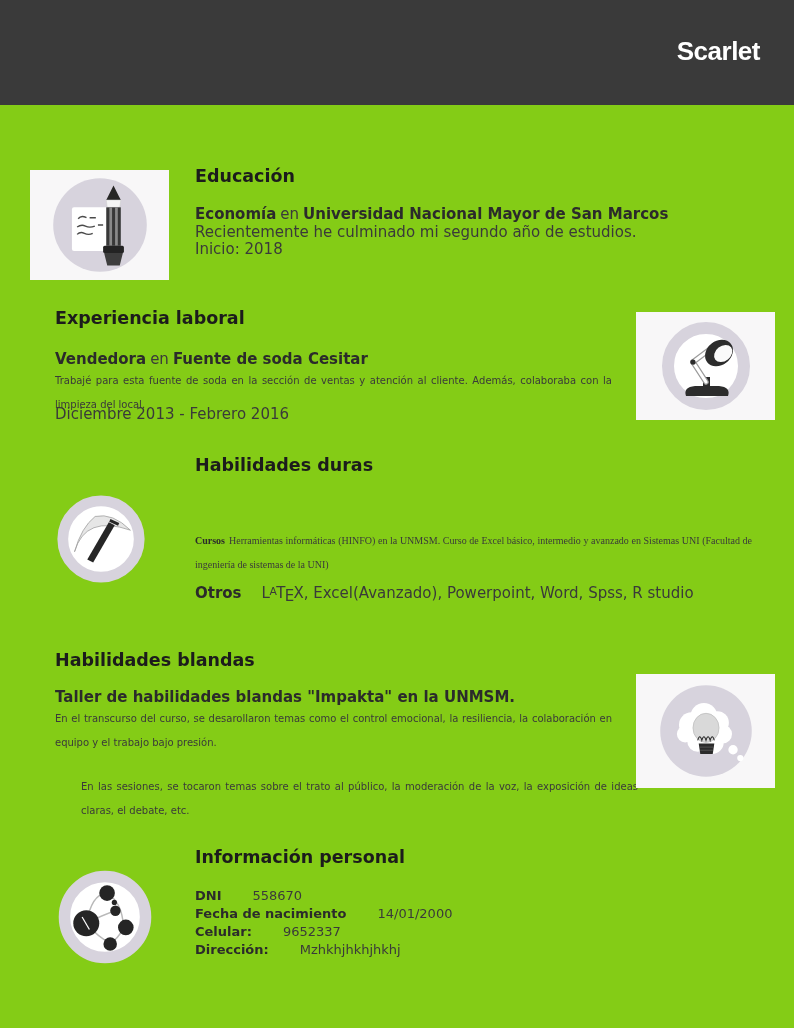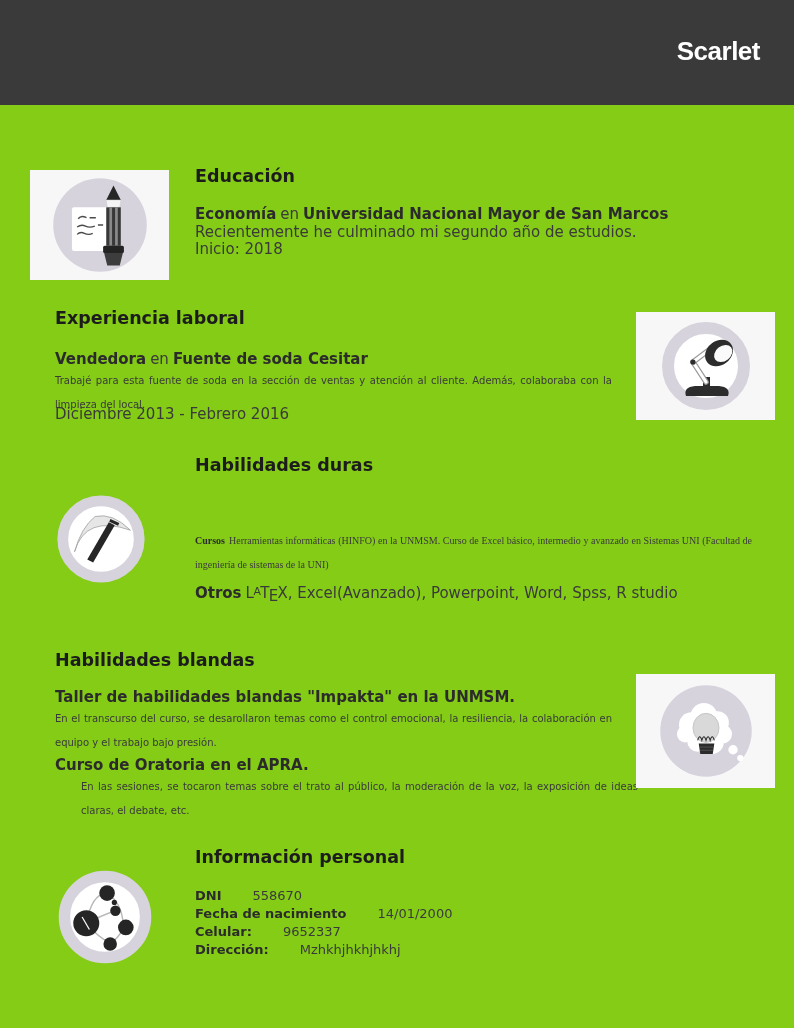--- a/index.html
+++ b/index.html
@@ -11,21 +11,21 @@
   .brand{position:absolute;right:34px;top:36px;font-size:26px;font-weight:bold;
          letter-spacing:-0.5px;color:#ffffff;font-family:"Liberation Sans",sans-serif;}
   .h{position:absolute;font-size:17.5px;font-weight:bold;color:#1c1c1c;white-space:nowrap;}
   .line{position:absolute;font-size:15px;line-height:17px;color:#3a3a3a;white-space:nowrap;}
   .para{position:absolute;font-size:10px;line-height:24px;color:#3a3a3a;text-align:justify;}
   .b{font-weight:bold;color:#2b2b2b;}
   .g{margin-left:4px;}
   .val{margin-left:31px;}
   .tile{position:absolute;display:flex;align-items:center;justify-content:center;}
   .tile.bg{background:#f8f7f8;}
-  .latex{margin-left:4px;}
+  .latex{margin-left:20px;}
   .latex span{display:inline-block;}
   .latex .lA{font-size:0.72em;vertical-align:0.26em;margin:0 -0.05em;}
   .latex .lE{vertical-align:-0.22em;margin:0 -0.05em;}
   .infoline{position:absolute;font-size:13px;color:#3a3a3a;white-space:nowrap;}
 </style>
 </head>
 <body>
 
 <div class="page">
 
@@ -91,21 +91,20 @@
   <div class="para" style="left:195px;top:529px;width:557px;font-family:Liberation Serif, serif;">
     <span class="b">Cursos</span><span class="g">Herramientas informáticas (HINFO) en la UNMSM. Curso de Excel básico, intermedio y avanzado en Sistemas UNI (Facultad de ingeniería de sistemas de la UNI)</span>
   </div>
   <div class="line" style="left:195px;top:583px;">
     <span class="b">Otros</span><span class="latex"><span>L</span><span class="lA">A</span><span>T</span><span class="lE">E</span><span>X</span></span><span>, Excel(Avanzado), Powerpoint, Word, Spss, R studio</span>
   </div>
 
   <div class="h" style="left:55px;top:650px;">Habilidades blandas</div>
   <div class="line b" style="left:55px;top:689px;">Taller de habilidades blandas "Impakta" en la UNMSM.</div>
   <div class="para" style="left:55px;top:707px;width:557px;">En el transcurso del curso, se desarollaron temas como el control emocional, la resiliencia, la colaboración en equipo y el trabajo bajo presión.</div>
-  <div class="line b" style="left:55px;top:757px;">Curso de Oratoria en el APRA.</div>
   <div class="para" style="left:55px;top:775px;width:557px;margin-left:26px;">En las sesiones, se tocaron temas sobre el trato al público, la moderación de la voz, la exposición de ideas claras, el debate, etc.</div>
   <div class="tile bg" style="left:636px;top:674px;width:139px;height:114px;">
     <svg width="104" height="104" viewBox="0 0 100 100">
       <circle cx="50" cy="50" r="44" fill="#d7d3dd"></circle>
       <g fill="#ffffff">
         <circle cx="36" cy="44" r="12"></circle>
         <circle cx="48" cy="36" r="13"></circle>
         <circle cx="61" cy="42" r="11"></circle>
         <circle cx="66" cy="53" r="9"></circle>
         <circle cx="56" cy="61" r="11"></circle>

